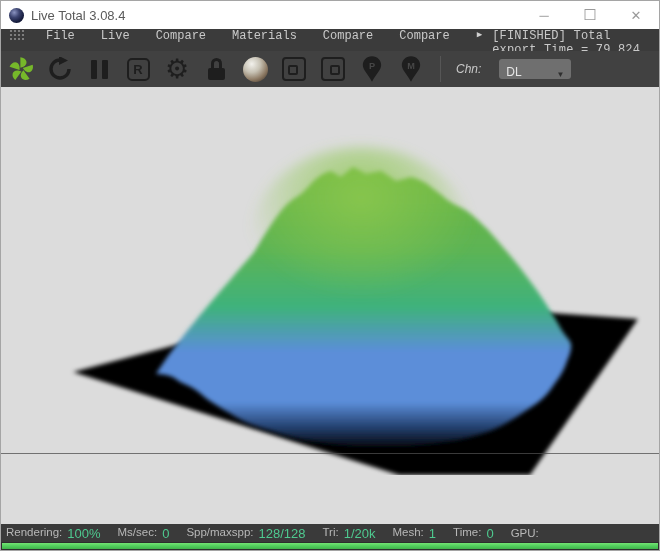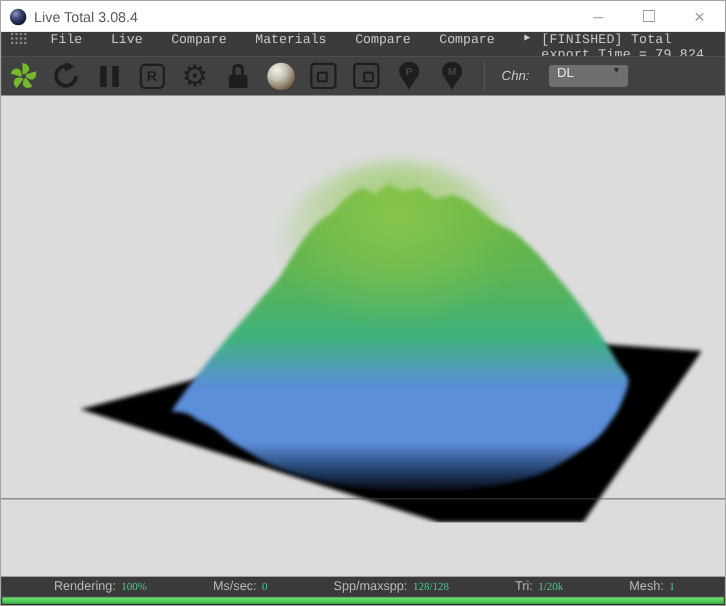--- a/index.html
+++ b/index.html
@@ -66,44 +66,44 @@
   }
   .region-inner {
     position:absolute; width:10px; height:10px; border:2px solid var(--icon_dark); border-radius:2px;
   }
   .region-inner.center { left:4px; top:6px; }
   .region-inner.right { left:7px; top:6px; }
   .sep { width:1px; height:26px; background:#565656; margin:0 4px; }
   .chn-label { color:var(--menubar_text); font-size:12px; margin-right:7px;font-style:italic; }
   .dropdown {
     width:72px; height:20px; background:#6f6f6f; border-radius:3px;
-    display:flex; align-items:flex-start; padding:0 7px; color:#e6e6e6; font-size:12px;
+    display:flex; align-items:flex-end; padding:0 7px; color:#e6e6e6; font-size:12px;
   }
   .dropdown .dd-arrow { margin-left:auto; font-size:8px; color:#2e2e2e; }
 
   
   .mesh-strip {
     height:51px; background:var(--meshline_bg); border-bottom:1px solid #7d7d7d;
     padding:3px 0 0 3px; flex:0 0 auto;
   }
   .mesh-text { color:var(--meshline_text); font-size:13px; }
 
   
   .viewport { position:relative; flex:1 1 auto; background:var(--render_bg); overflow:hidden; }
   .viewport svg { display:block; width:660px; height:388px; }
   .hline { position:absolute; left:0; right:0; top:366px; height:1px; background:#4d4d4d; opacity:.75; }
 
   
   .statusbar {
     height:18px; background:var(--statusbar_bg); display:flex; align-items:center;
     padding:0 5px; flex:0 0 auto; white-space:nowrap;
   }
-  .sb-item { display:flex; align-items:center; margin-right:17px;margin-left:43px; }
+  .sb-item { display:flex; margin-right:17px; }
   .sb-label { color:var(--statusbar_label); font-size:11.5px; margin-right:5px; }
-  .sb-value { color:var(--statusbar_value); font-size:10px;font-family:Liberation Serif, serif; }
+  .sb-value { color:var(--statusbar_value); font-size:13px; }
 
   
   .progress-track { height:8px; background:#2d2d2d; padding:1px; flex:0 0 auto; }
   .progress-fill {
     height:100%; width:100%;
     background:linear-gradient(to bottom, #74e274 0%, var(--progress_green) 45%, #3fb24a 100%);
   }
 </style>
 </head>
 <body>

